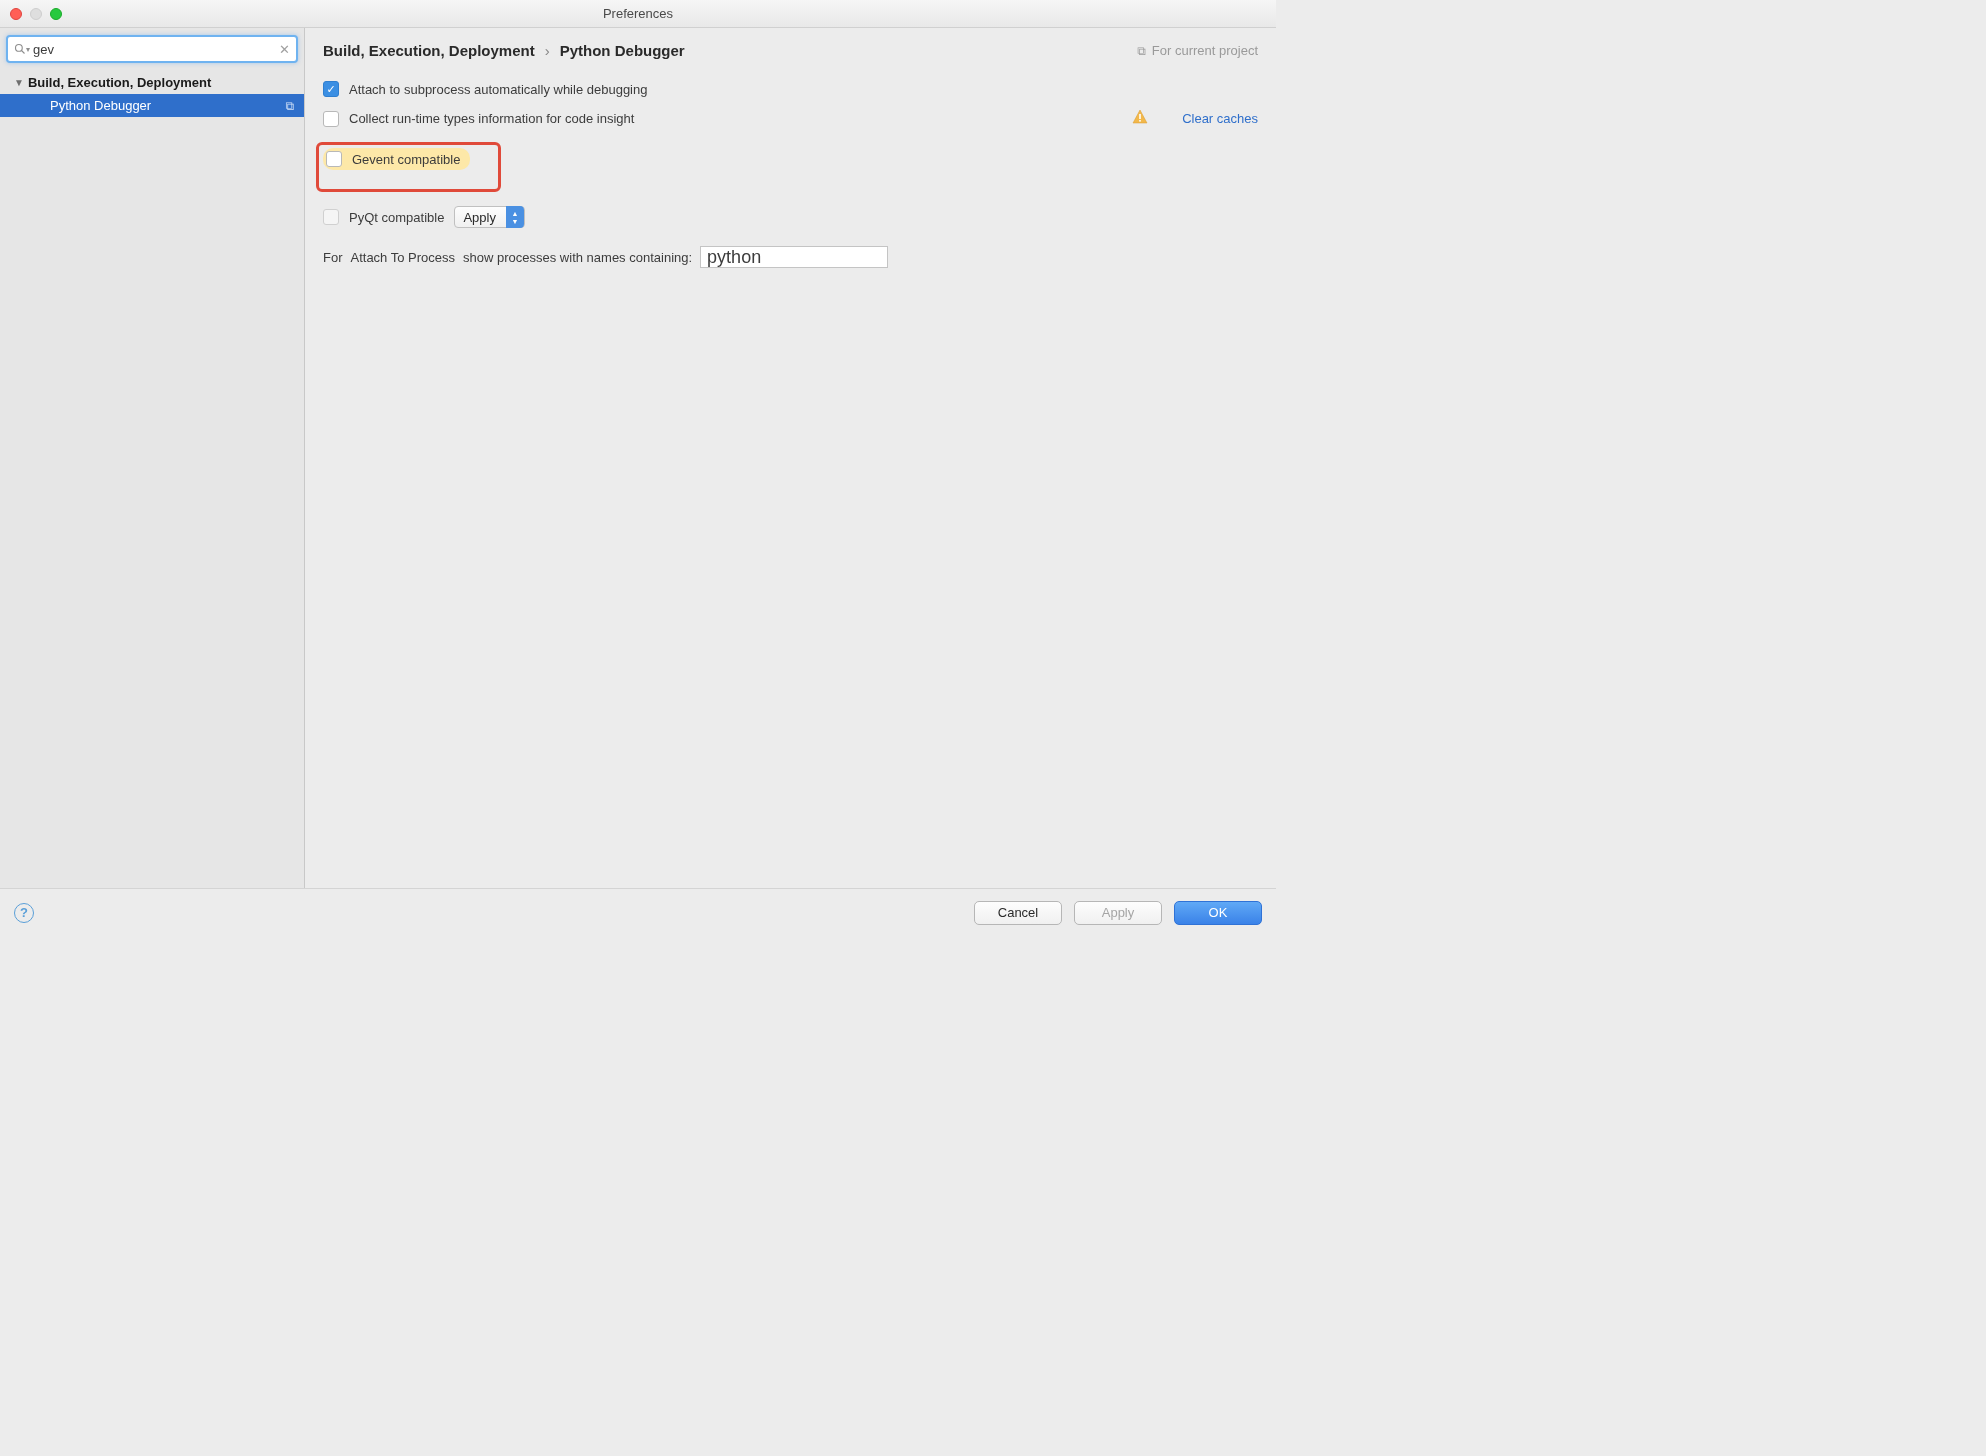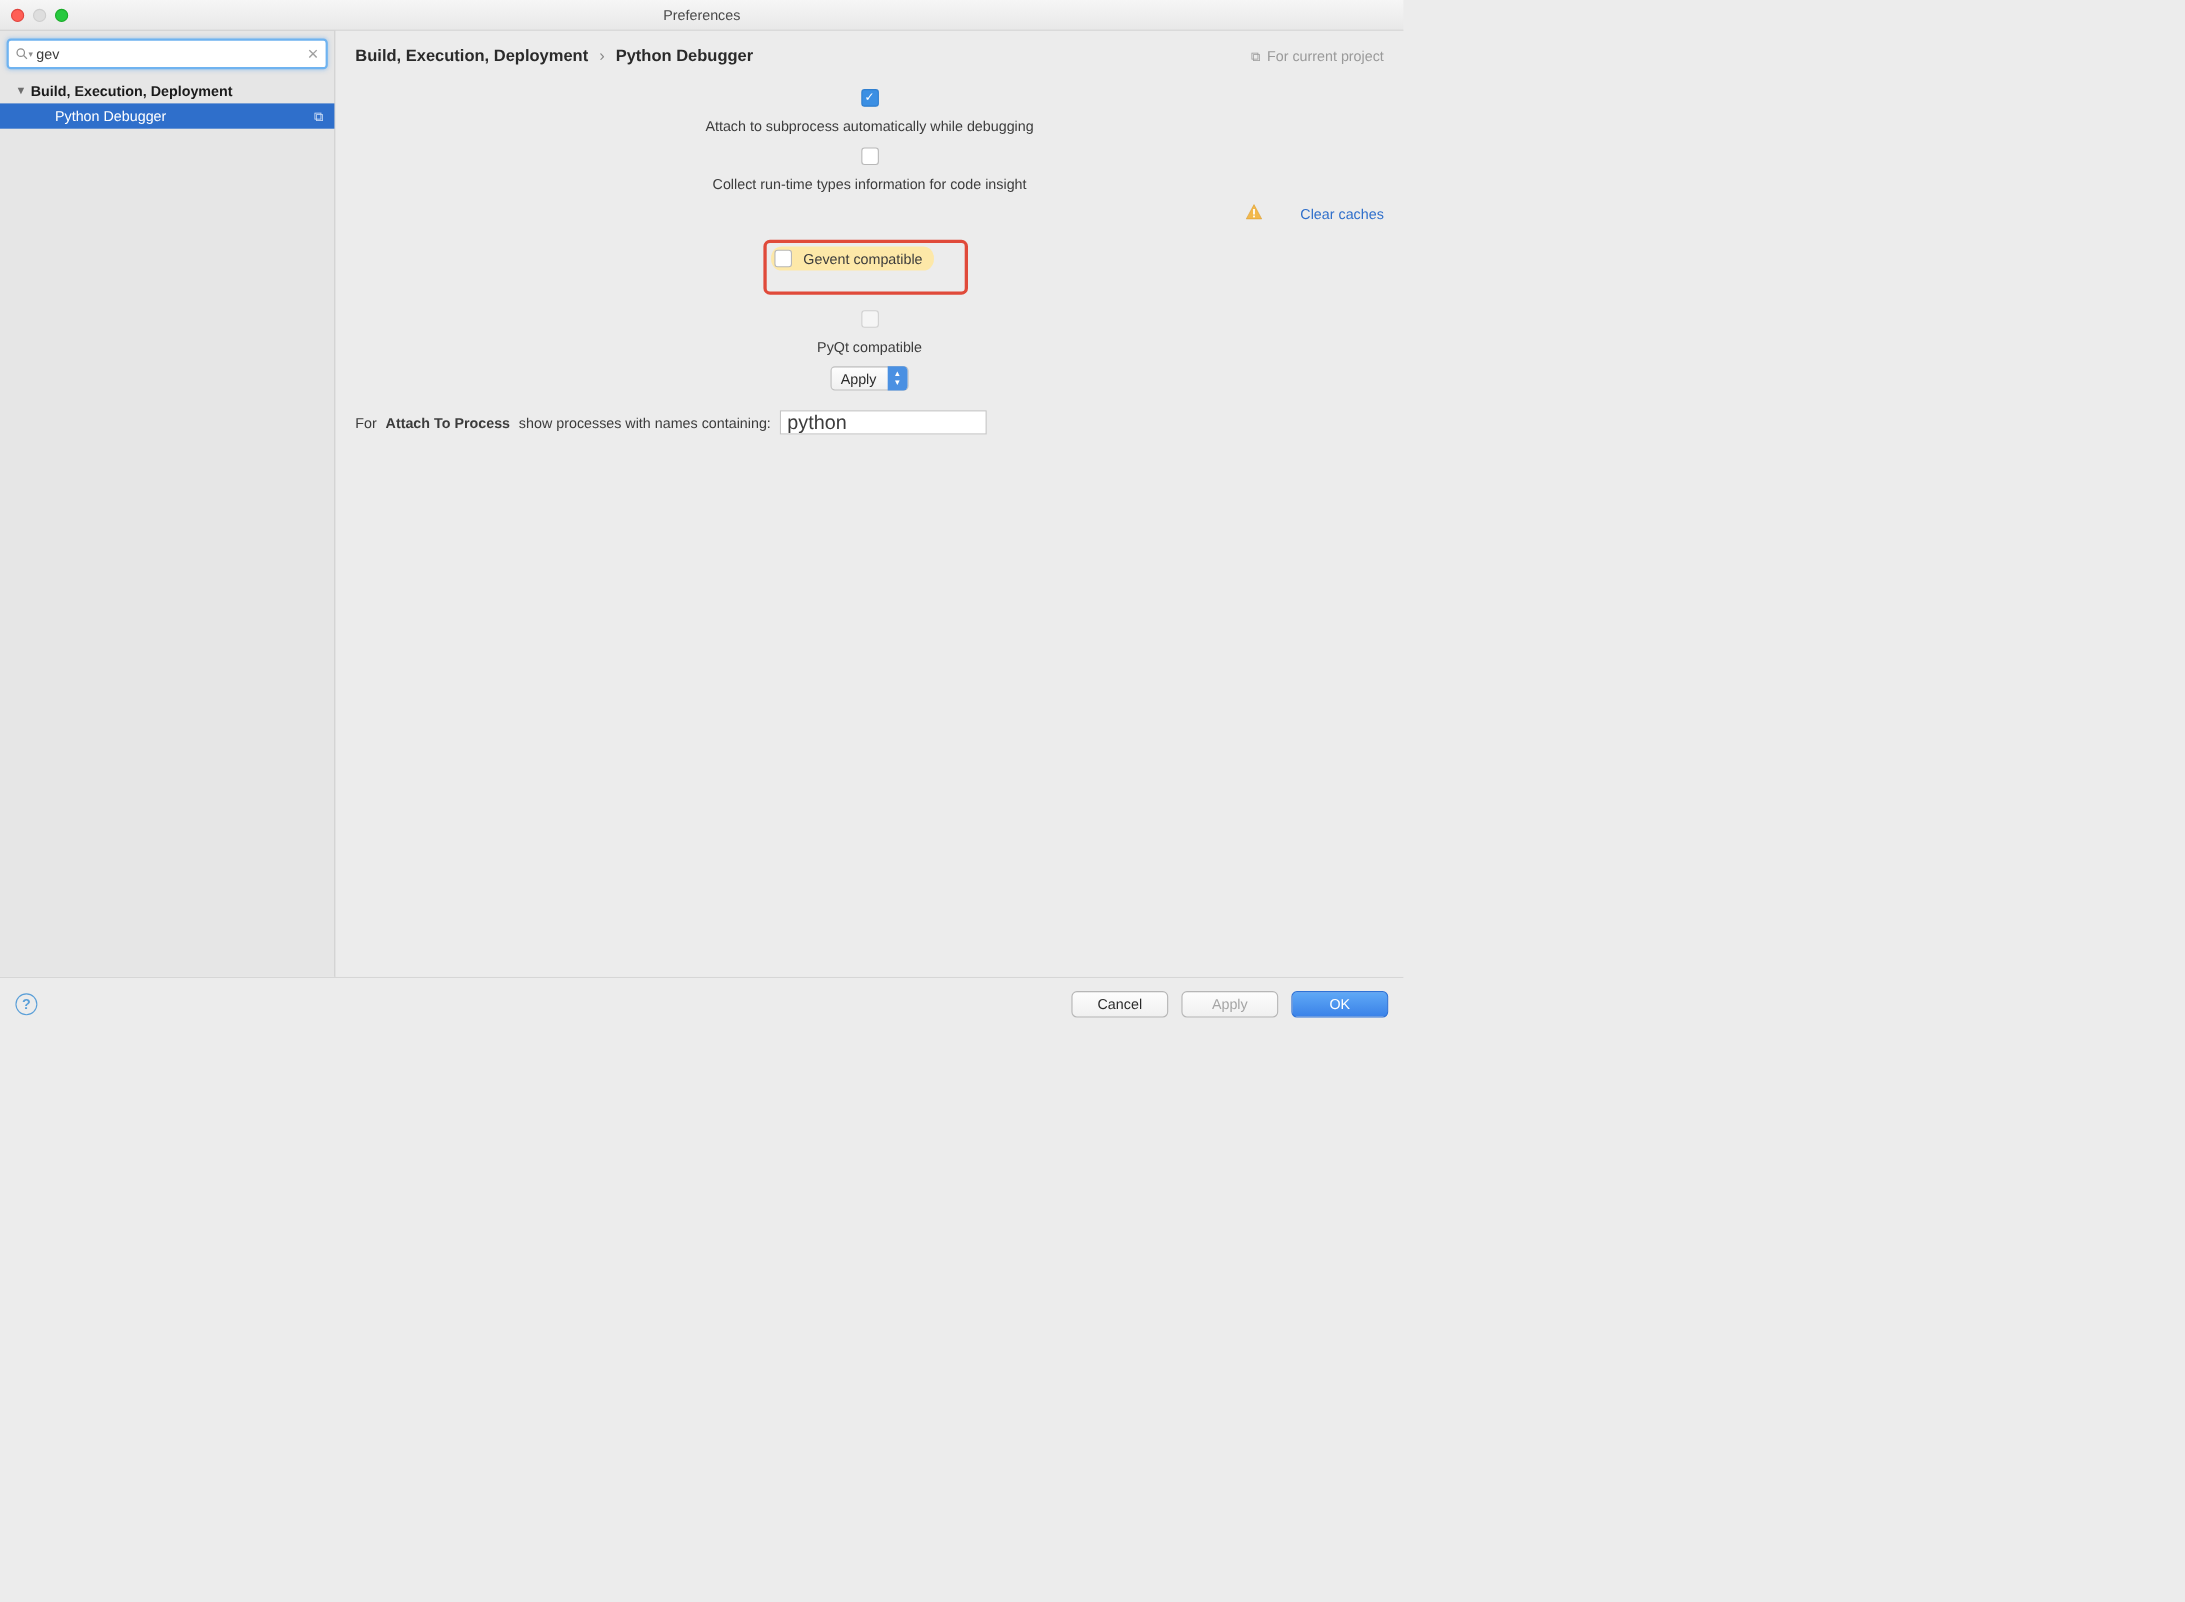--- a/index.html
+++ b/index.html
@@ -156,21 +156,20 @@
       padding: 6px 18px 10px 18px;
     }
     .opt-row {
       display: flex;
       align-items: center;
       padding: 6px 0;
       gap: 10px;
       color: #3c3c3c;
       font-size: 13px;
       position: relative;
-      flex-direction: column;
     }
     .checkbox {
       width: 16px;
       height: 16px;
       border: 1px solid #b8b8b8;
       border-radius: 3px;
       background: #fff;
       display: inline-flex;
       align-items: center;
       justify-content: center;
@@ -253,21 +252,21 @@
     }
     .attach-row {
       padding-top: 4px;
       display: flex;
       align-items: center;
       gap: 8px;
       color: #3c3c3c;
       font-size: 13px;
     }
     .attach-row strong {
-      font-weight: 700;
+      font-weight: 400;
       text-align: center;
     }
     .text-input {
       background: #fff;
       border: 1px solid #c4c4c4;
       height: 22px;
       padding: 0 6px;
       width: 188px;
       font-size: 18px;
       color: #3c3c3c;

